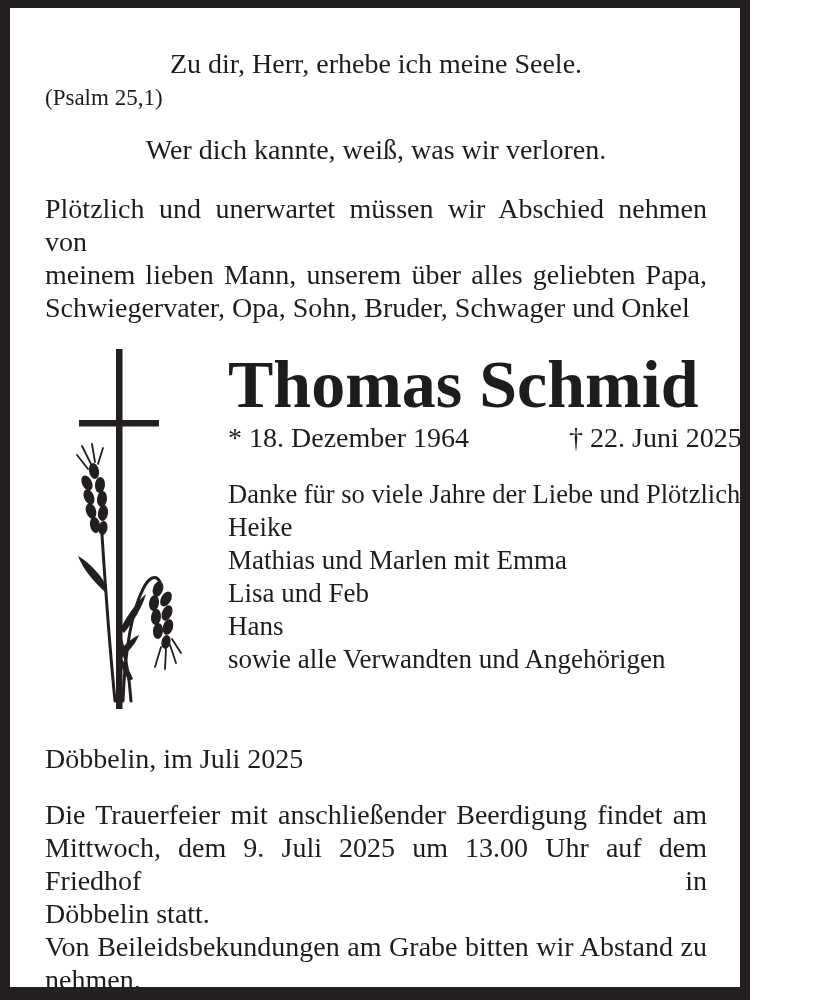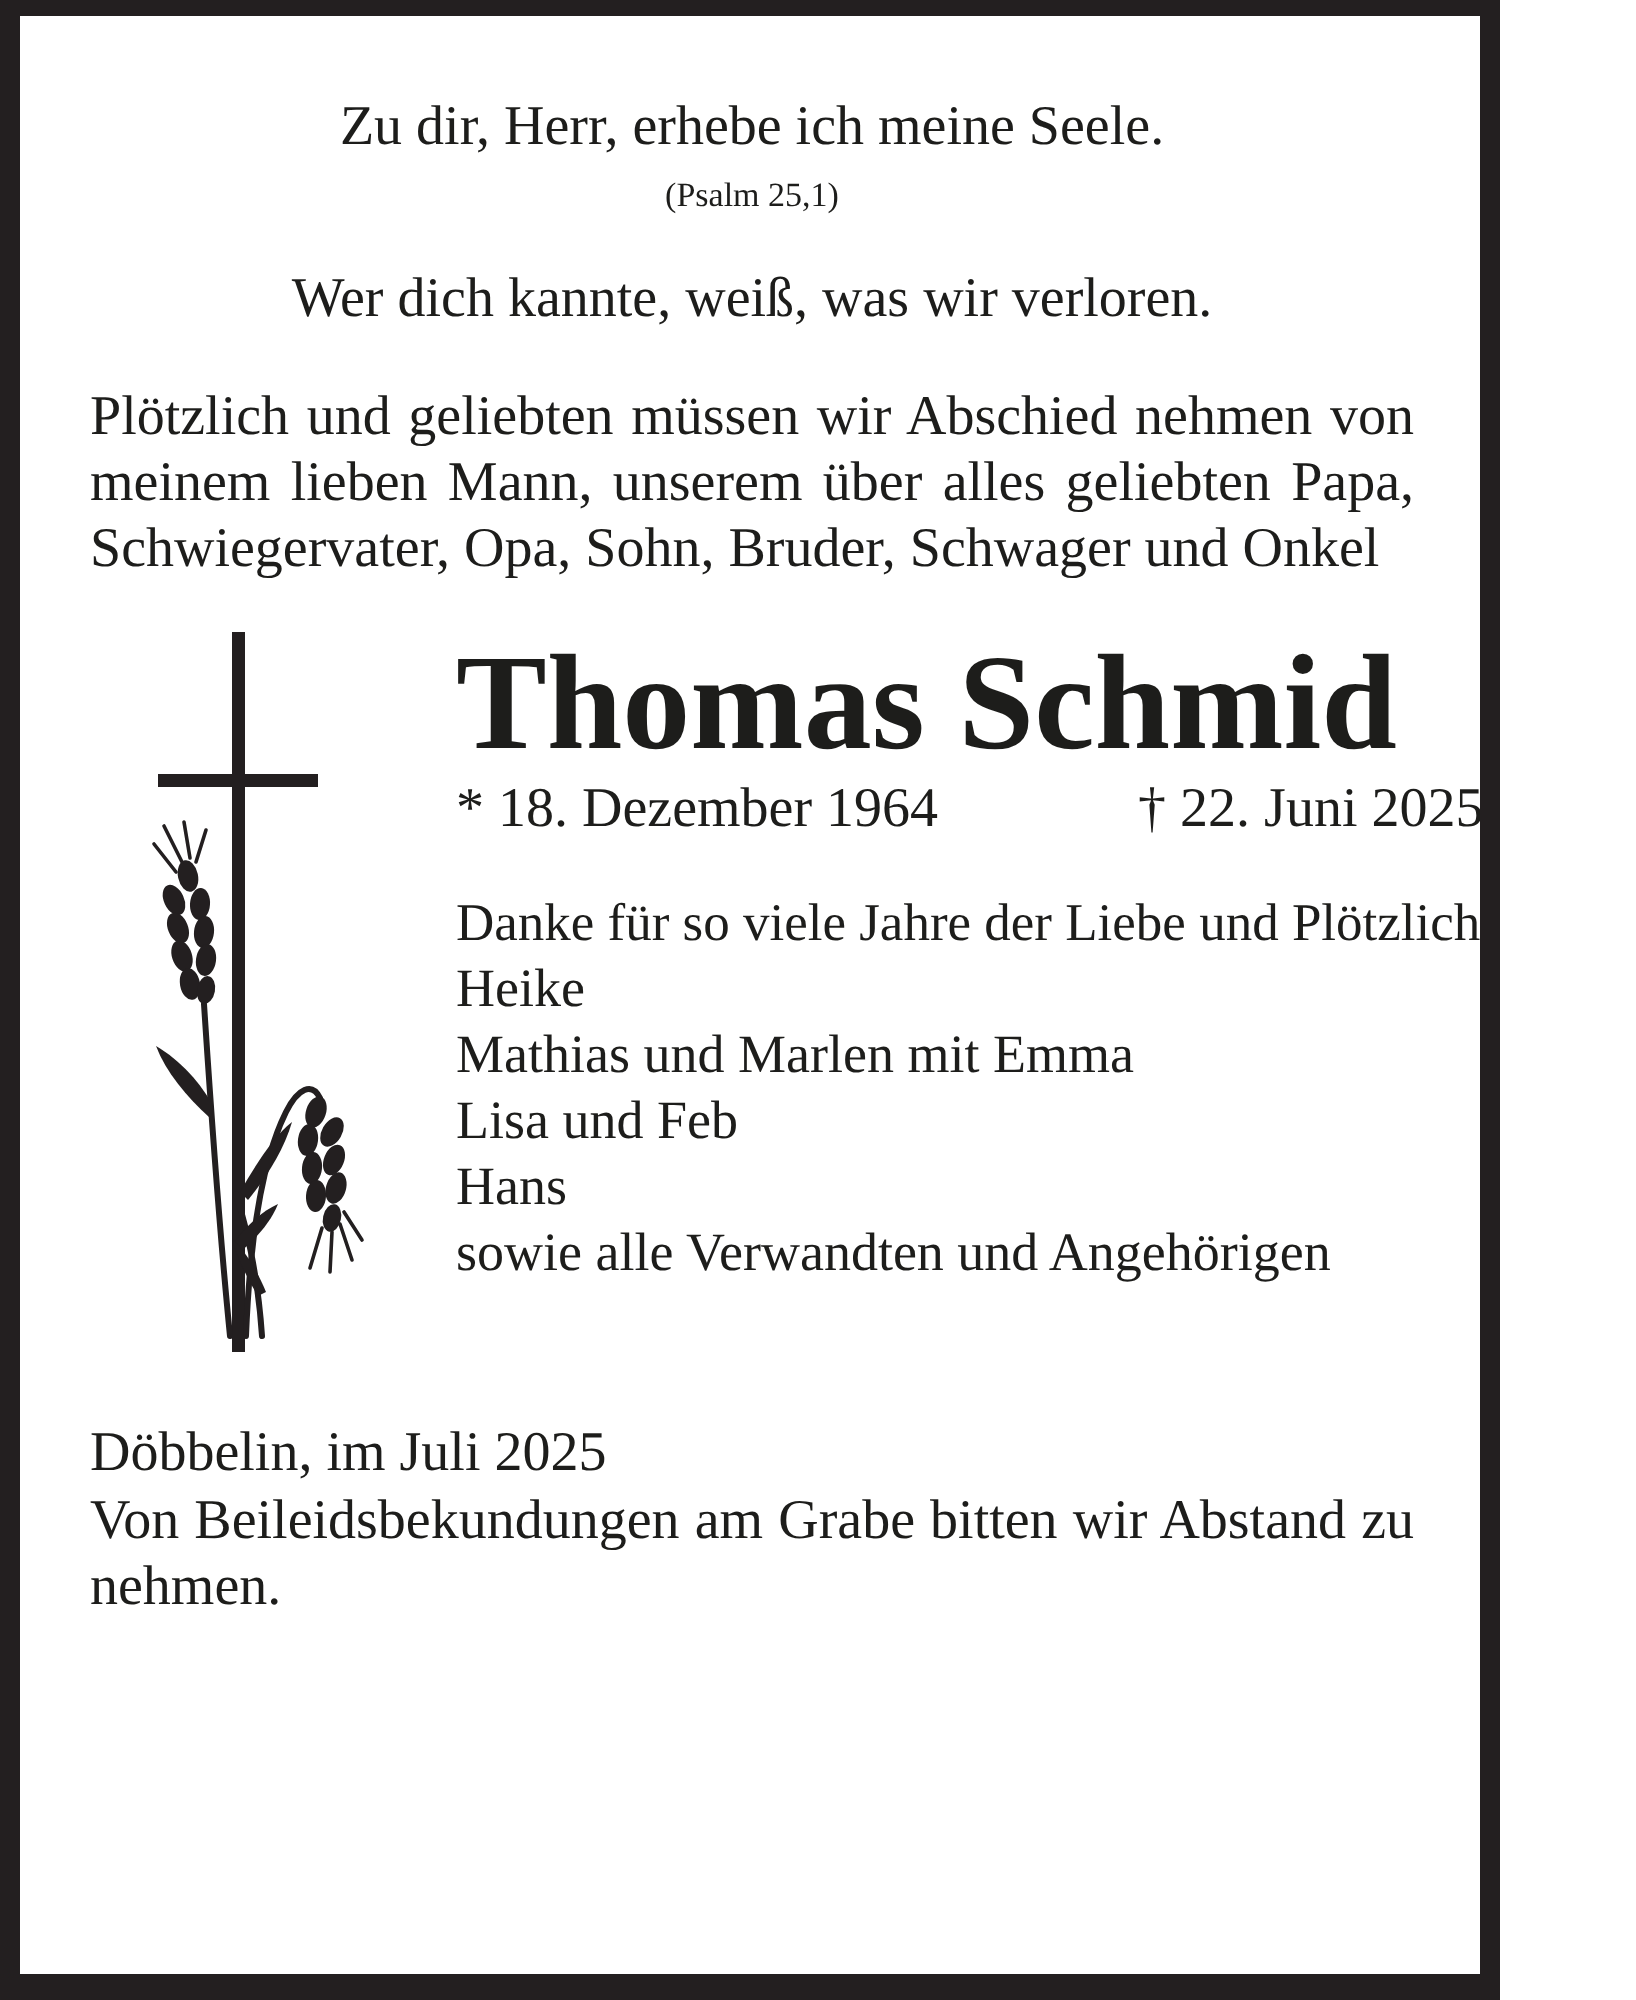--- a/index.html
+++ b/index.html
@@ -16,21 +16,21 @@
     font-family: "Liberation Serif", "DejaVu Serif", serif;
     color: #1d1d1b;
   }
   .content {
     padding: 38px 33px 0 35px;
     font-size: 28px;
     line-height: 33px;
   }
   
   .psalm-block { text-align: center; line-height: 35px; }
-  .psalm-ref   { text-align: center; font-size: 17px; line-height: 33px; }
+  .psalm-ref   { text-align: left; font-size: 23px; line-height: 33px; }
   .epigraph    { text-align: center; margin-top: 18px; line-height: 35px; }
   
   .para { margin-top: 25px; }
   .jl      { text-align: justify; text-align-last: justify; }
   .jl-last { text-align: left; }
   
   .memorial { display: flex; margin-top: 25px; }
   .graphic  { flex: 0 0 140px; width: 140px; }
   .memorial-text { flex: 1; padding-left: 43px; min-width: 0; }
   .deceased-name {
@@ -54,21 +54,21 @@
   <div class="content">
 
     <div class="psalm-block">
       <div>Zu dir, Herr, erhebe ich meine Seele.</div>
     </div>
     <div class="psalm-ref">(Psalm 25,1)</div>
 
     <div class="epigraph">Wer dich kannte, weiß, was wir verloren.</div>
 
     <div class="para">
-      <div class="jl">Plötzlich und geliebten müssen wir Abschied nehmen von</div>
+      <div class="jl">Plötzlich und unerwartet müssen wir Abschied nehmen von</div>
       <div class="jl">meinem lieben Mann, unserem über alles geliebten Papa,</div>
       <div class="jl-last">Schwiegervater, Opa, Sohn, Bruder, Schwager und Onkel</div>
     </div>
 
     <div class="memorial">
       <div class="graphic">
         <svg width="140" height="360" viewBox="0 0 140 360" xmlns="http://www.w3.org/2000/svg">
           <g fill="#231f20" stroke="none">
 
             <rect x="71" y="0" width="6.5" height="360"></rect>
@@ -133,20 +133,25 @@
           <div>Mathias und Marlen mit Emma</div>
           <div>Lisa und Feb</div>
           <div>Hans</div>
           <div>sowie alle Verwandten und Angehörigen</div>
         </div>
       </div>
     </div>
 
     <div class="place-date">Döbbelin, im Juli 2025</div>
 
+    <div class="para funeral">
+      <div class="jl">Die Trauerfeier mit anschließender Beerdigung findet am</div>
+      <div class="jl">Mittwoch, dem 9. Juli 2025 um 13.00 Uhr auf dem Friedhof in</div>
+      <div class="jl-last">Döbbelin statt.</div>
+    </div>
 
     <div class="condolence">
       <div class="jl">Von Beileidsbekundungen am Grabe bitten wir Abstand zu</div>
       <div class="jl-last">nehmen.</div>
     </div>
 
   </div>
 </div>
 
 </body></html>

